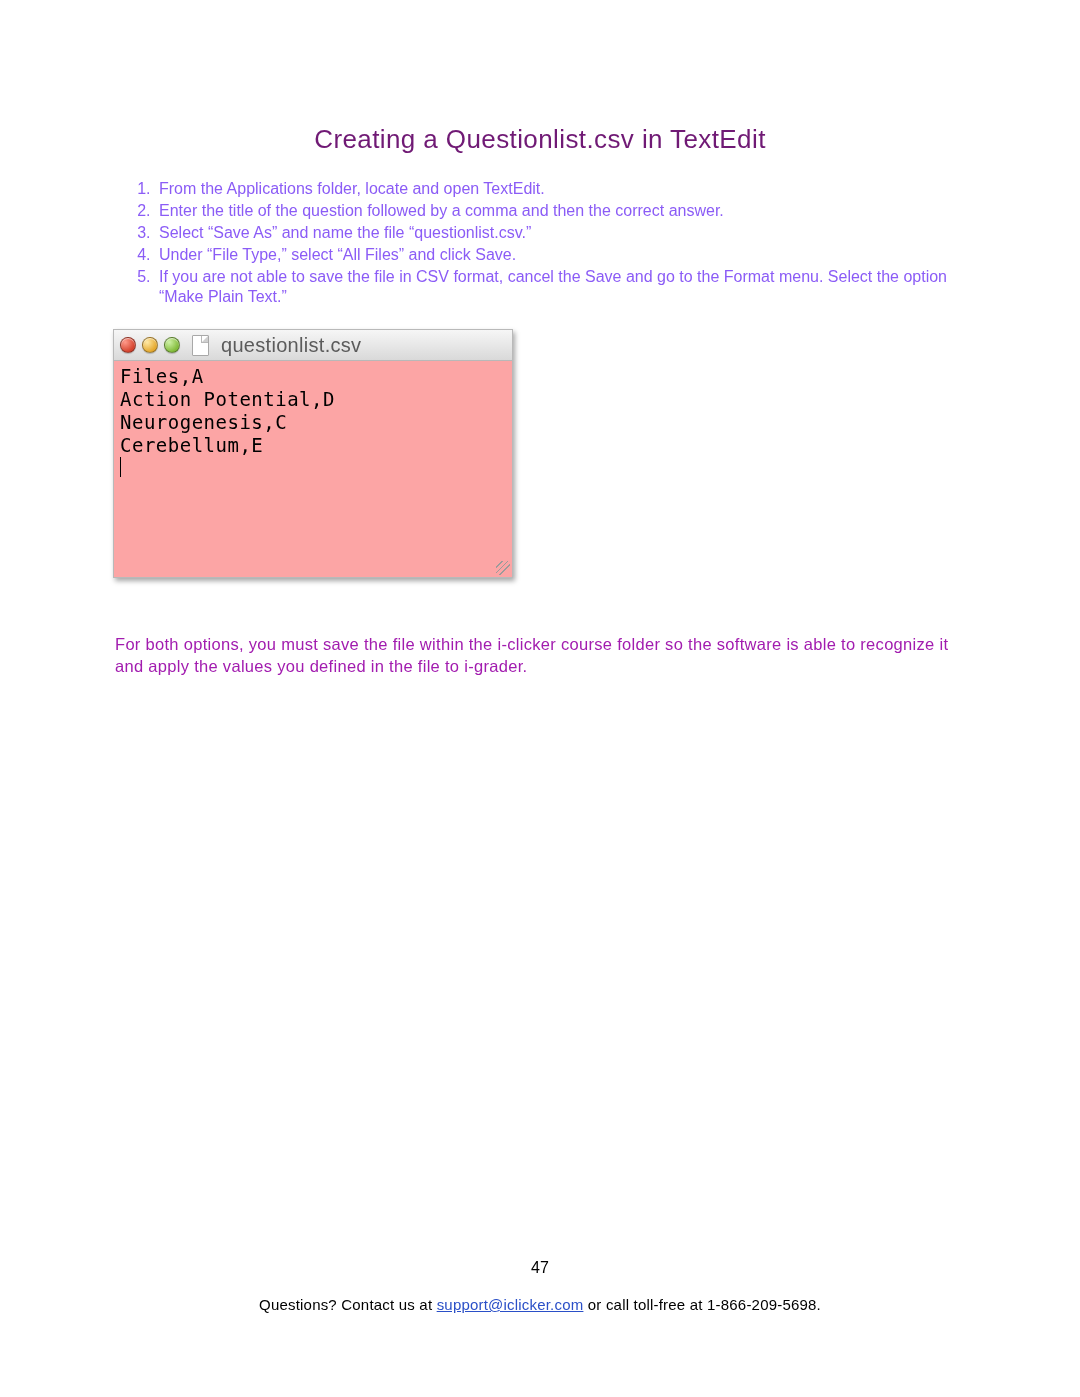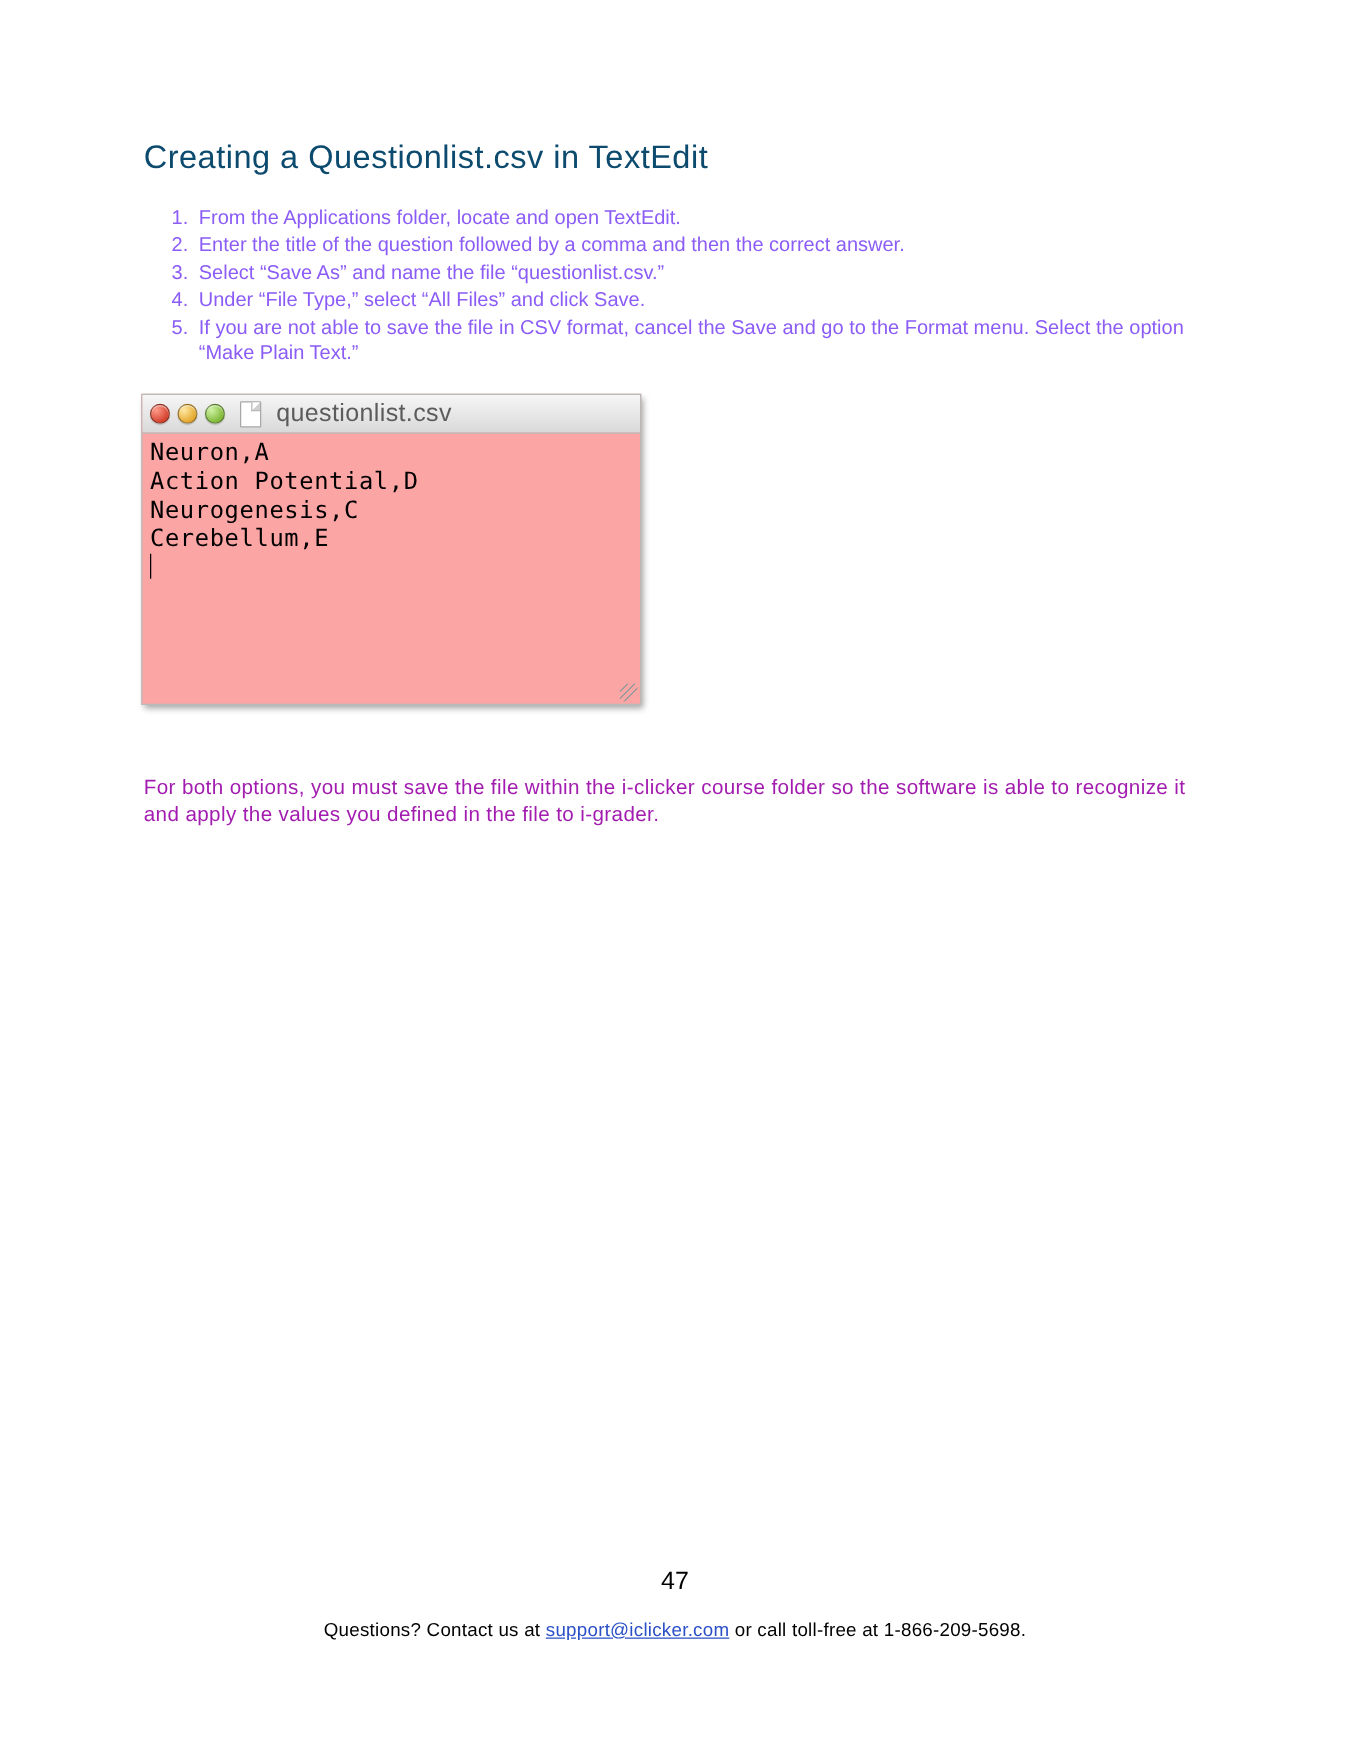--- a/index.html
+++ b/index.html
@@ -10,25 +10,26 @@
     background: #ffffff;
     font-family: Arial, Helvetica, sans-serif;
     color: #000000;
     position: relative;
   }
   .page {
     padding: 110px 115px 0 115px;
     box-sizing: border-box;
   }
   .heading {
-    color: #0c4a6e;
+    color: #701a75;
     font-size: 26px;
     letter-spacing: 0.4px;
     font-weight: 400;
-    margin: 0 0 24px 0;
+    margin: 14px 0 24px 0;
+    text-align: center;
   }
   .steps {
     list-style: decimal;
     margin: 0 0 22px 0;
     padding-left: 40px;
     font-size: 16px;
     line-height: 1.25;
     color: #8b5cf6;
   }
   .steps li {
@@ -124,21 +125,21 @@
     line-height: 1.32;
     letter-spacing: 0.3px;
     color: #a21caf;
   }
   .page-number {
     position: absolute;
     bottom: 120px;
     left: 0;
     width: 1080px;
     text-align: center;
-    font-size: 20px;
+    font-size: 16px;
     color: #000;
   }
   .footer {
     position: absolute;
     bottom: 84px;
     left: 0;
     width: 1080px;
     text-align: center;
     font-size: 15px;
     color: #000;
@@ -166,21 +167,21 @@
 
   <div class="screenshot">
     <div class="titlebar">
       <span class="traffic red"></span>
       <span class="traffic yellow"></span>
       <span class="traffic green"></span>
       <span class="doc-icon"></span>
       <span class="win-title">questionlist.csv</span>
     </div>
     <div class="editor-body">
-      <div class="line">Neuron,A</div>
+      <div class="line">Files,A</div>
       <div class="line">Action Potential,D</div>
       <div class="line">Neurogenesis,C</div>
       <div class="line">Cerebellum,E</div>
       <div class="line"><span class="cursor"></span></div>
       <div class="resize-grip"></div>
     </div>
   </div>
 
   <p class="note">For both options, you must save the file within the i-clicker course folder so the software is able to recognize it and apply the values you defined in the file to i-grader.</p>
 

